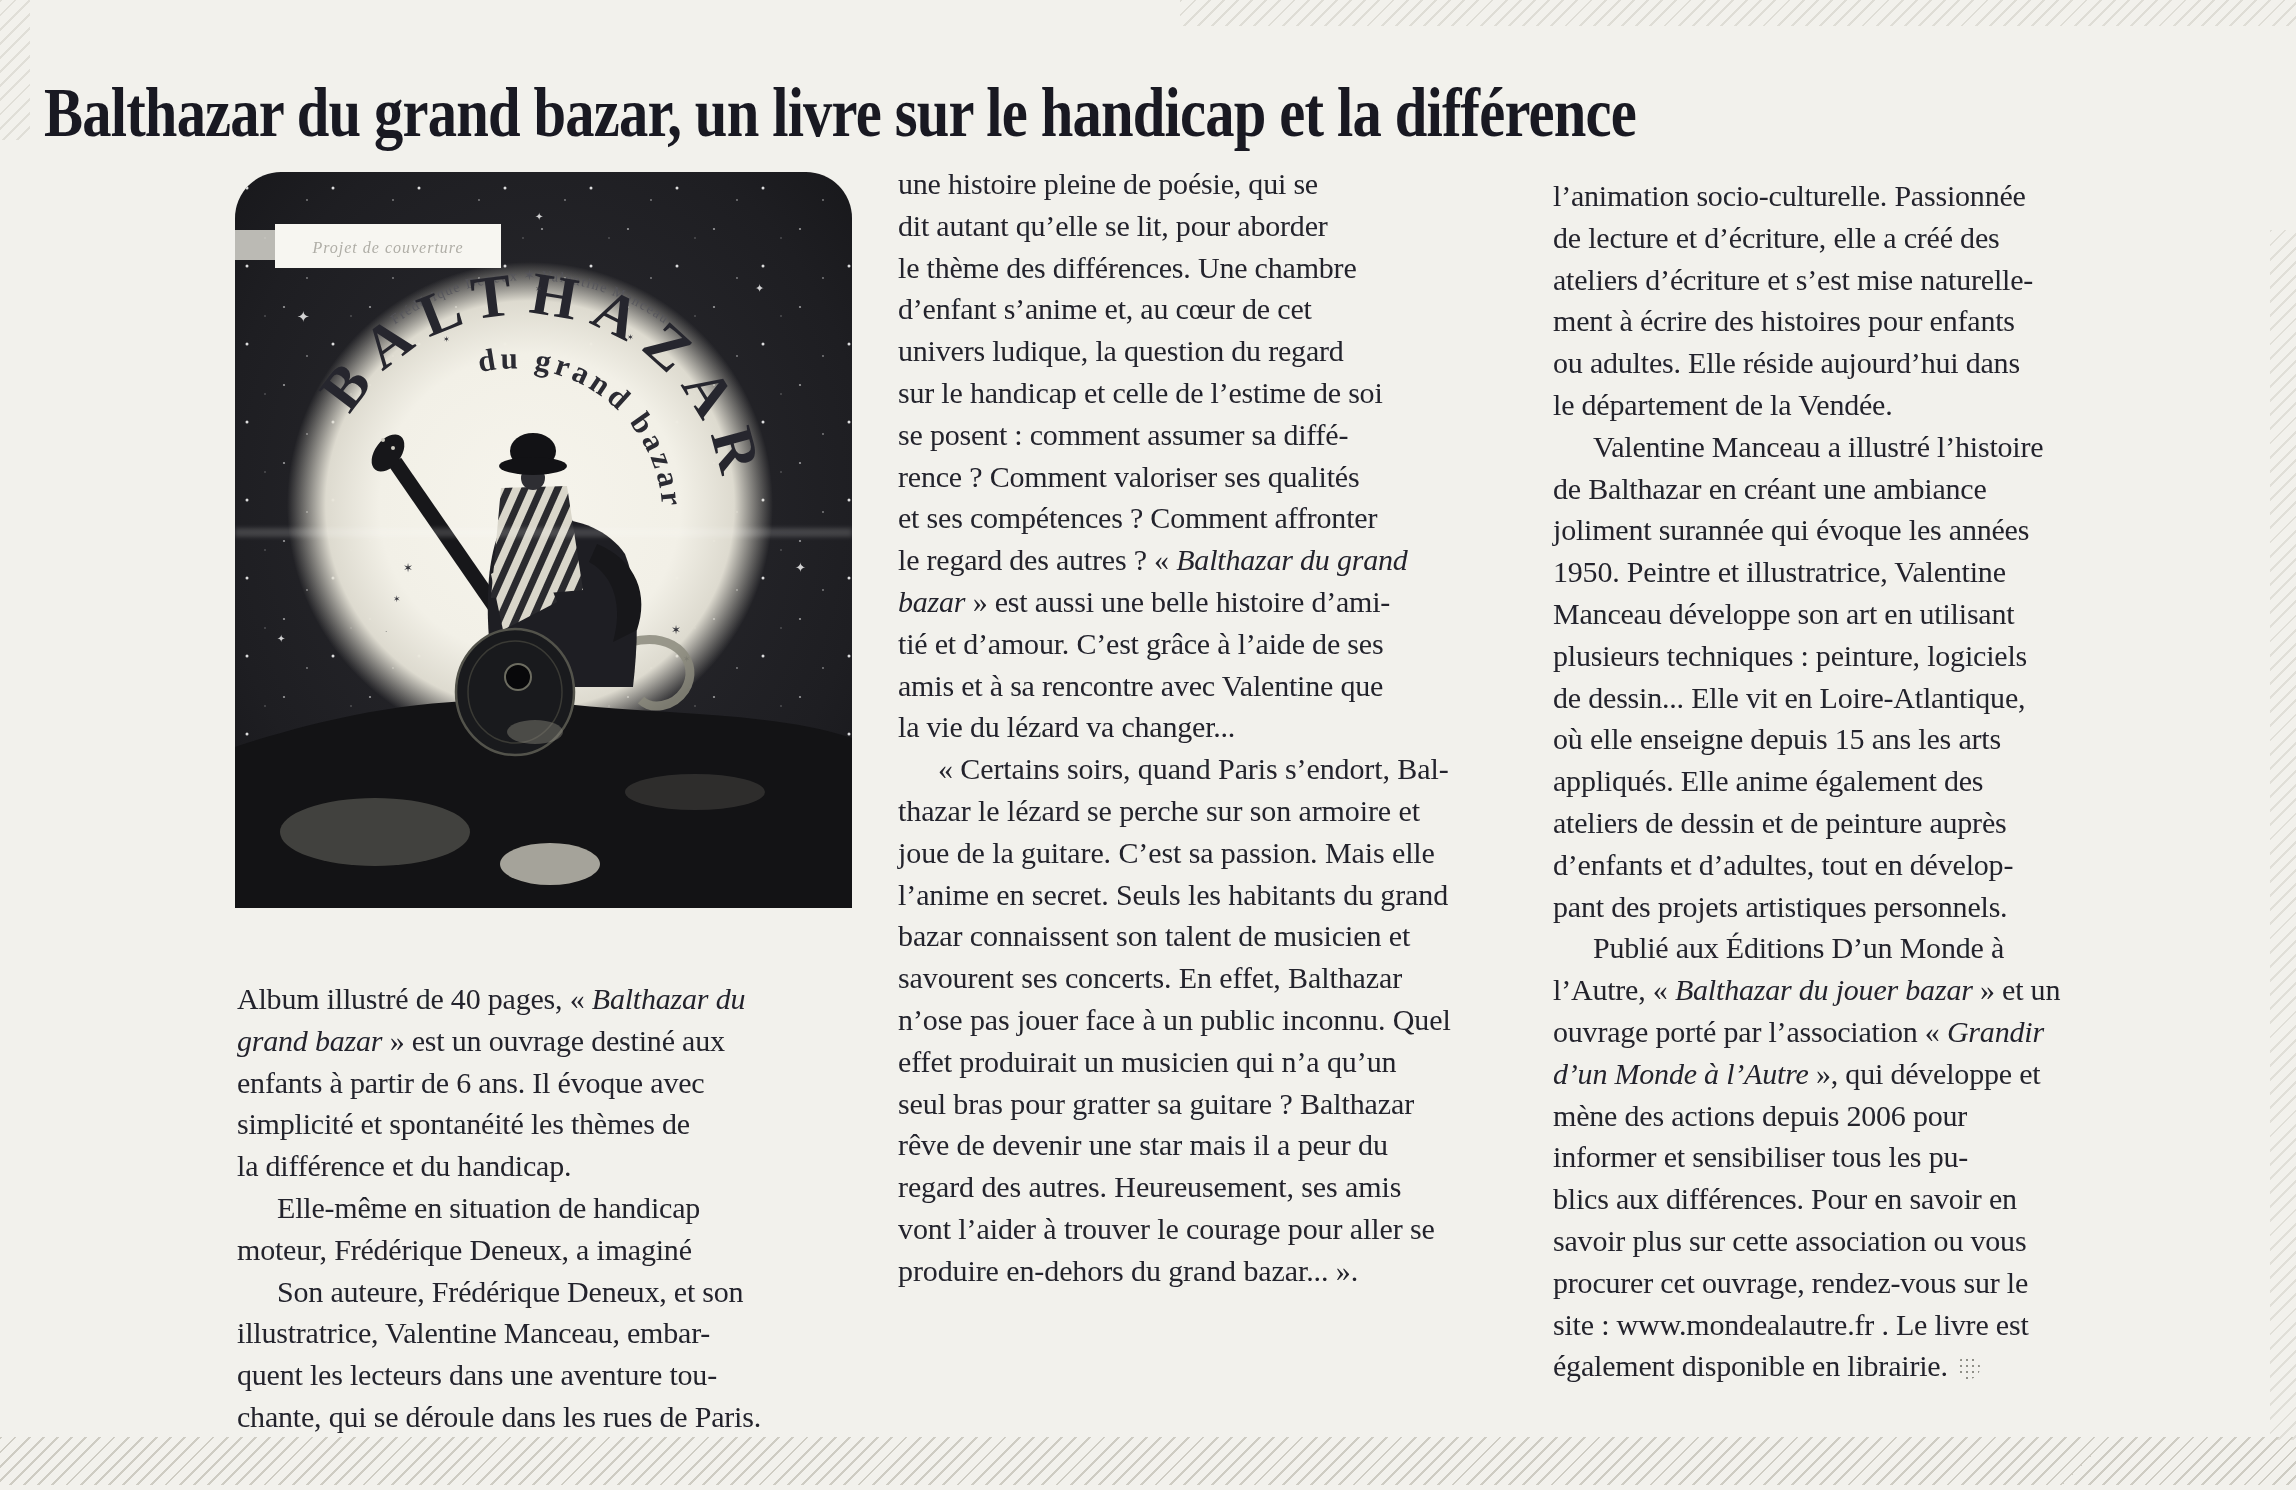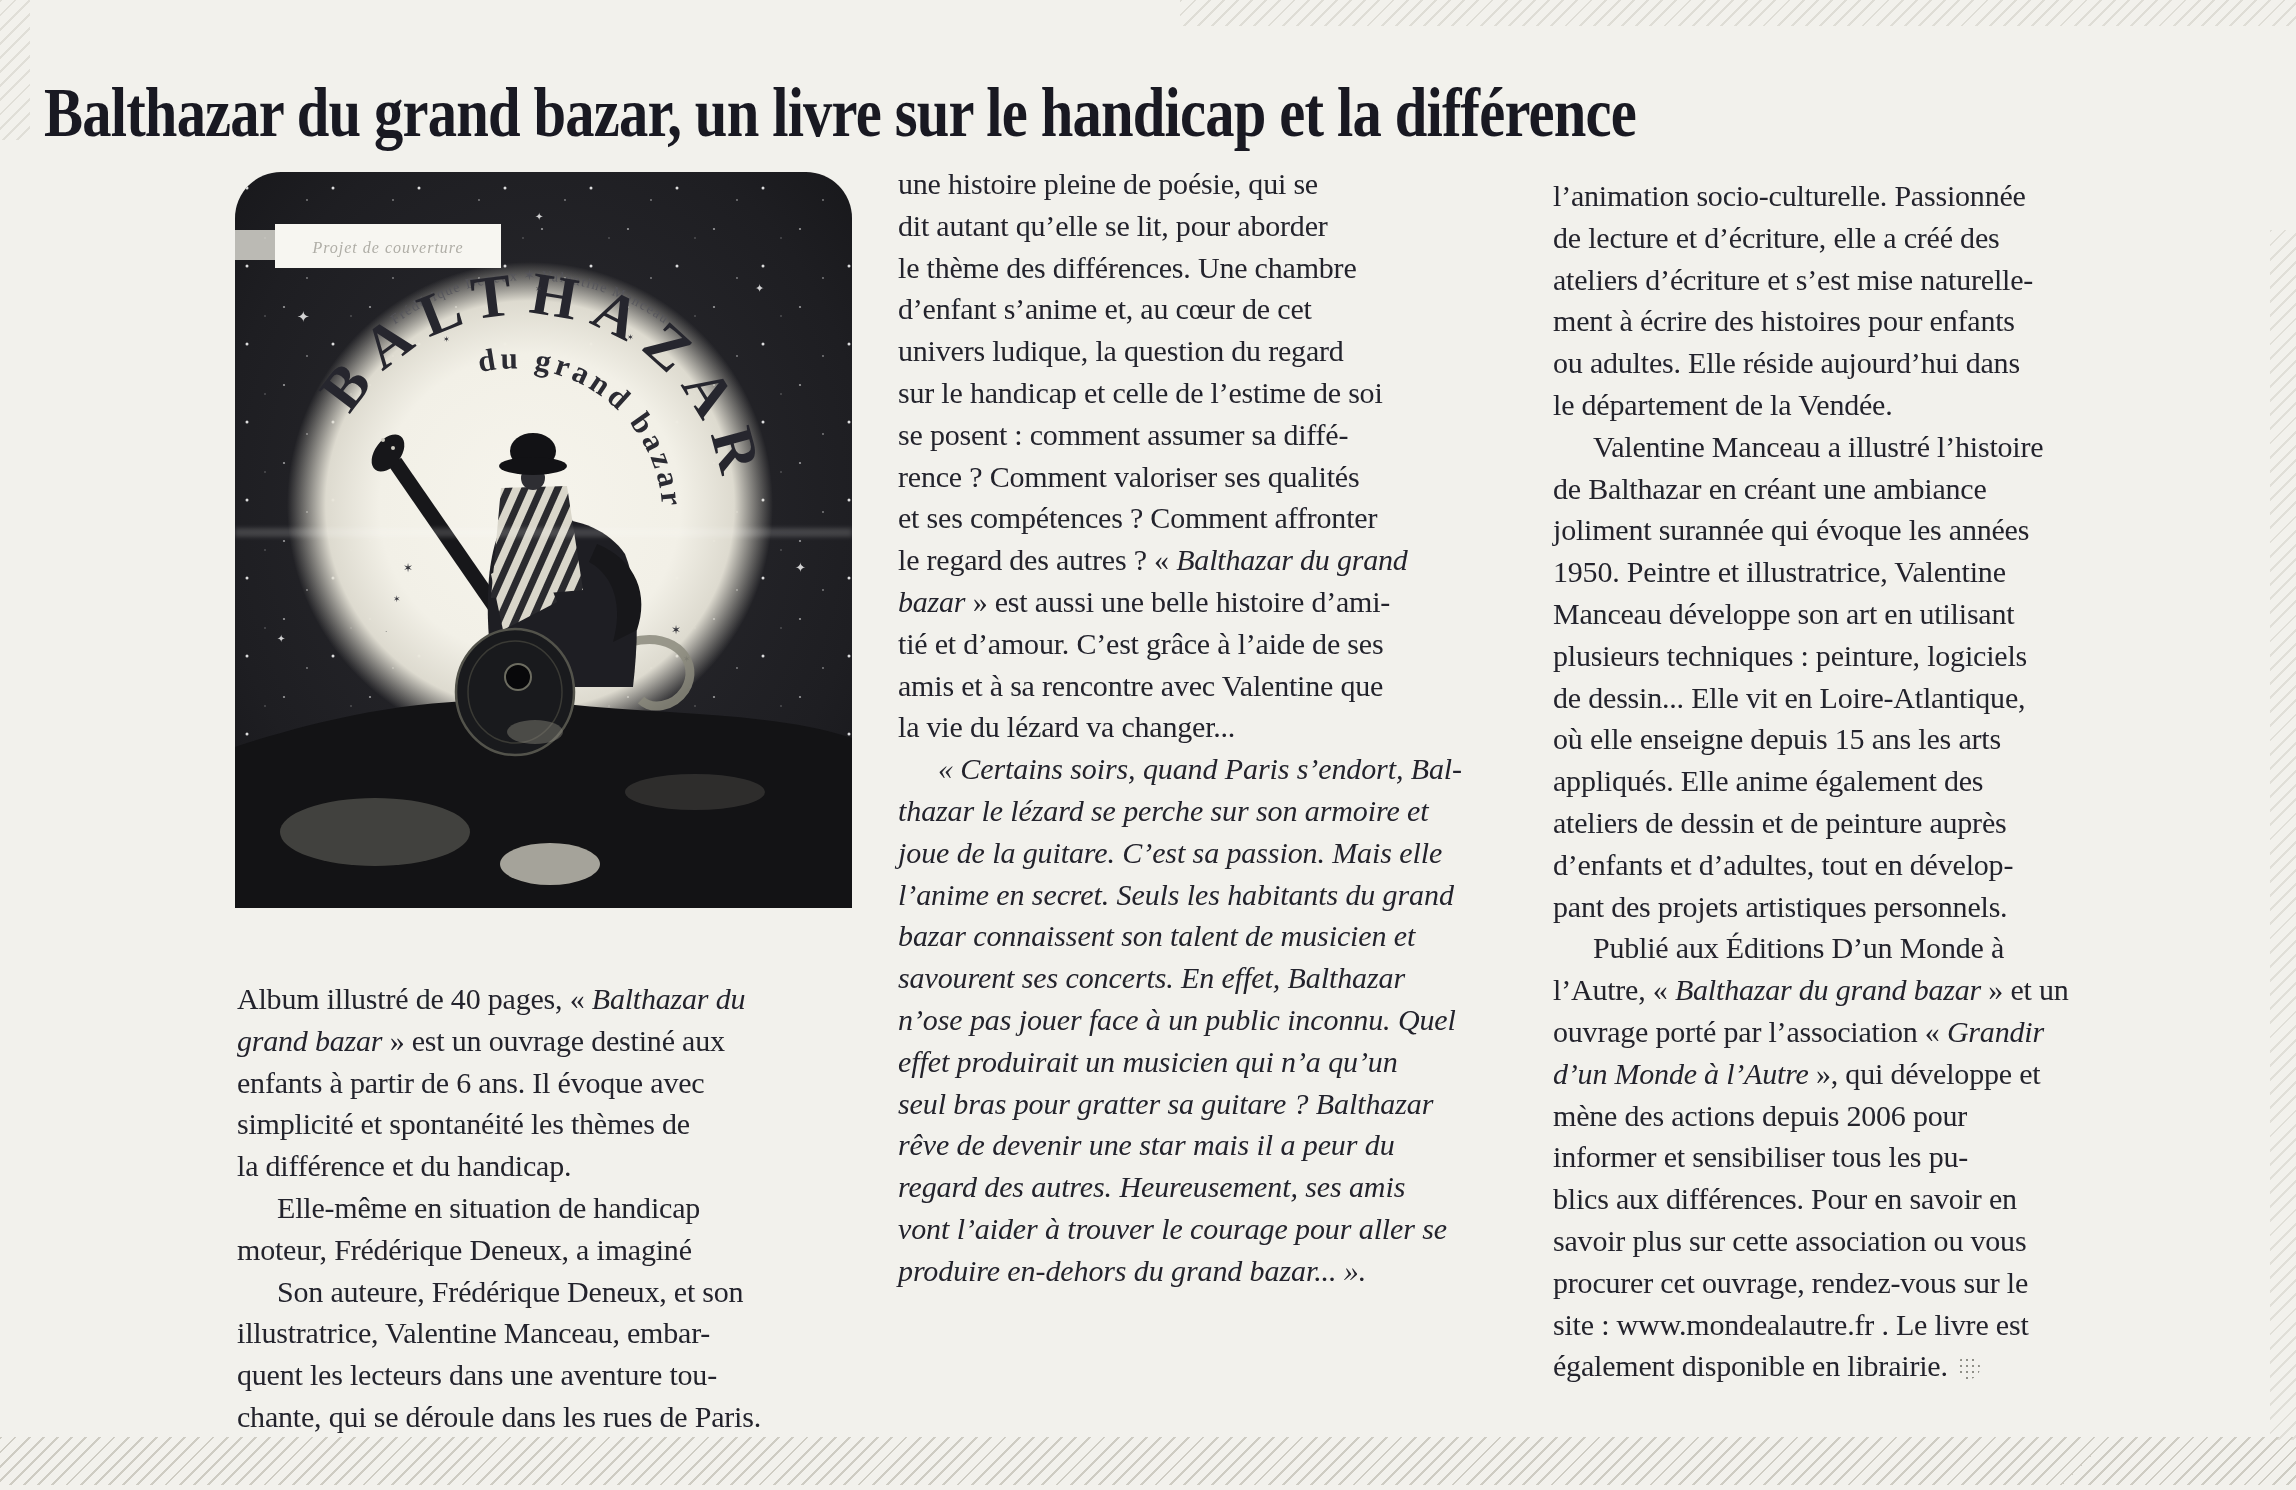--- a/index.html
+++ b/index.html
@@ -26,21 +26,21 @@
   .coltext{
     position:absolute;width:625px;
     font-size:30px;line-height:41.8px;letter-spacing:-0.2px;
     color:#23232c;
   }
   #col1-text{left:237px;top:978px;width:622px;}
   #col2{left:898px;top:163px;}
   #col3{left:1553px;top:175px;}
   .para{white-space:pre;margin:0;}
   .para.indent{text-indent:40px;}
-  .para.italic{font-style:italic;letter-spacing:-0.1px;}
+  .para.italic{letter-spacing:-0.1px;}
   #book-cover{position:absolute;left:235px;top:172px;width:617px;height:736px;}
   #cover-crease{
     position:absolute;left:235px;top:528px;width:617px;height:9px;
     background:rgba(255,255,255,.16);filter:blur(2px);pointer-events:none;
   }
   .endmark{
     display:inline-block;width:23px;height:23px;border-radius:50%;
     margin-left:9px;vertical-align:-3px;
     background-image:radial-gradient(#8f8f87 34%, rgba(0,0,0,0) 36%);
     background-size:6px 6px;background-position:1px 1px;
@@ -207,21 +207,21 @@
 1950. Peintre et illustratrice, Valentine
 Manceau développe son art en utilisant
 plusieurs techniques : peinture, logiciels
 de dessin... Elle vit en Loire-Atlantique,
 où elle enseigne depuis 15 ans les arts
 appliqués. Elle anime également des
 ateliers de dessin et de peinture auprès
 d’enfants et d’adultes, tout en dévelop-
 pant des projets artistiques personnels.</div>
     <div class="para indent">Publié aux Éditions D’un Monde à
-l’Autre, « <i>Balthazar du grand bazar</i> » et un
+l’Autre, « <i>Balthazar du jouer bazar</i> » et un
 ouvrage porté par l’association « <i>Grandir</i>
 <i>d’un Monde à l’Autre</i> », qui développe et
 mène des actions depuis 2006 pour
 informer et sensibiliser tous les pu-
 blics aux différences. Pour en savoir en
 savoir plus sur cette association ou vous
 procurer cet ouvrage, rendez-vous sur le
 site : www.mondealautre.fr . Le livre est
 également disponible en librairie.<span class="endmark"></span></div>
   </div>

